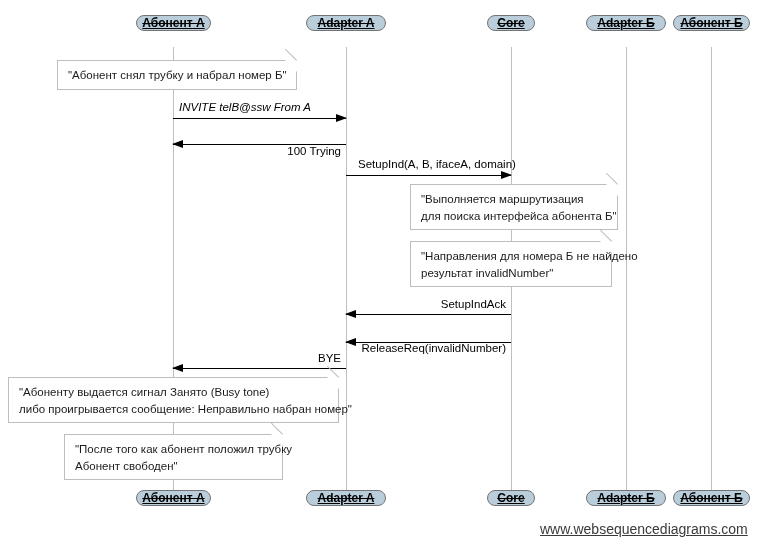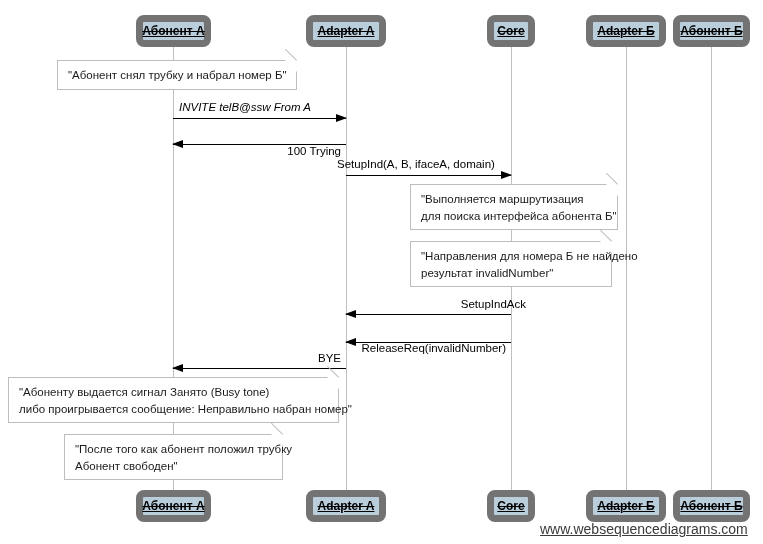--- a/index.html
+++ b/index.html
@@ -22,23 +22,23 @@
   
   .lifeline {
     position: absolute;
     width: 1px;
     background: #bfbfbf;
   }
   
   .actor {
     position: absolute;
     box-sizing: border-box;
-    height: 32px;
+    height: 16px;
     background: #b9cddb;
-    border: 7px solid #737373;
+    border: 1px solid #737373;
     border-radius: 8px;
     display: flex;
     align-items: center;
     justify-content: center;
     color: #000000;
     font-size: 12px;
     font-weight: bold;
     white-space: nowrap;
     text-decoration: underline line-through;
     text-decoration-color: #000;
@@ -142,25 +142,25 @@
         <div class="head"></div>
       </div>
       <div class="msglabel" style="top: 101px; left: 179px; font-style: italic;">INVITE telB@ssw From A</div>
       <div class="msg left" style="left: 173px; top: 144px; width: 173px;">
         <div class="head"></div>
       </div>
       <div class="msglabel r" style="top: 145px; left: 0px; width: 341px;">100 Trying</div>
       <div class="msg right" style="left: 346px; top: 175px; width: 165px;">
         <div class="head"></div>
       </div>
-      <div class="msglabel" style="top: 158px; left: 337px;">SetupInd(A, B, ifaceA, domain)</div>
+      <div class="msglabel" style="top: 158px; left: 358px;">SetupInd(A, B, ifaceA, domain)</div>
       <div class="msg left" style="left: 346px; top: 314px; width: 165px;">
         <div class="head"></div>
       </div>
-      <div class="msglabel r" style="top: 298px; left: 0px; width: 506px; padding-left: 20px;">SetupIndAck</div>
+      <div class="msglabel r" style="top: 298px; left: 0px; width: 506px;">SetupIndAck</div>
       <div class="msg left" style="left: 346px; top: 342px; width: 165px;">
         <div class="head"></div>
       </div>
       <div class="msglabel r" style="top: 342px; left: 0px; width: 506px;">ReleaseReq(invalidNumber)</div>
       <div class="msg left" style="left: 173px; top: 368px; width: 173px;">
         <div class="head"></div>
       </div>
       <div class="msglabel r" style="top: 352px; left: 0px; width: 341px; text-align: right;">BYE</div>
     </div>
 

